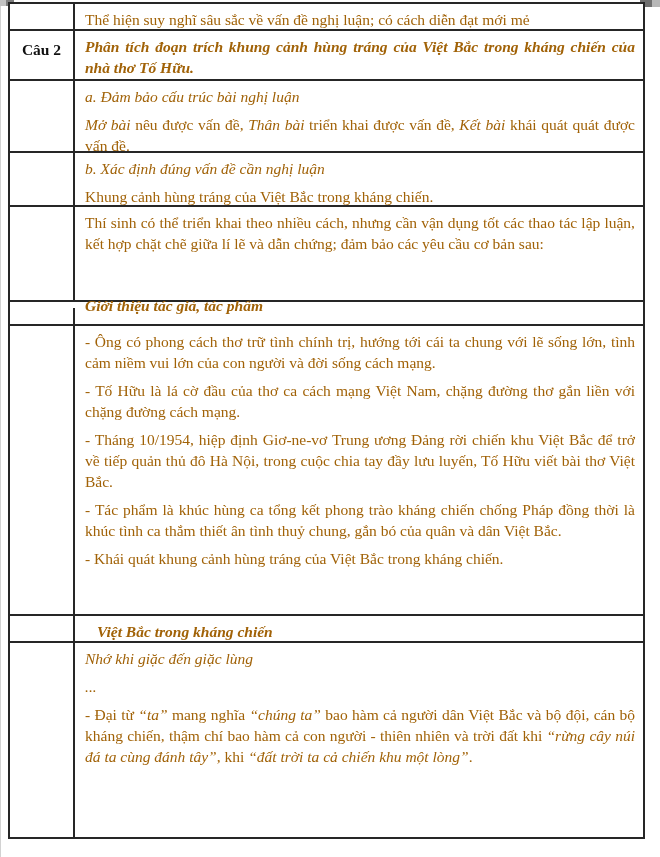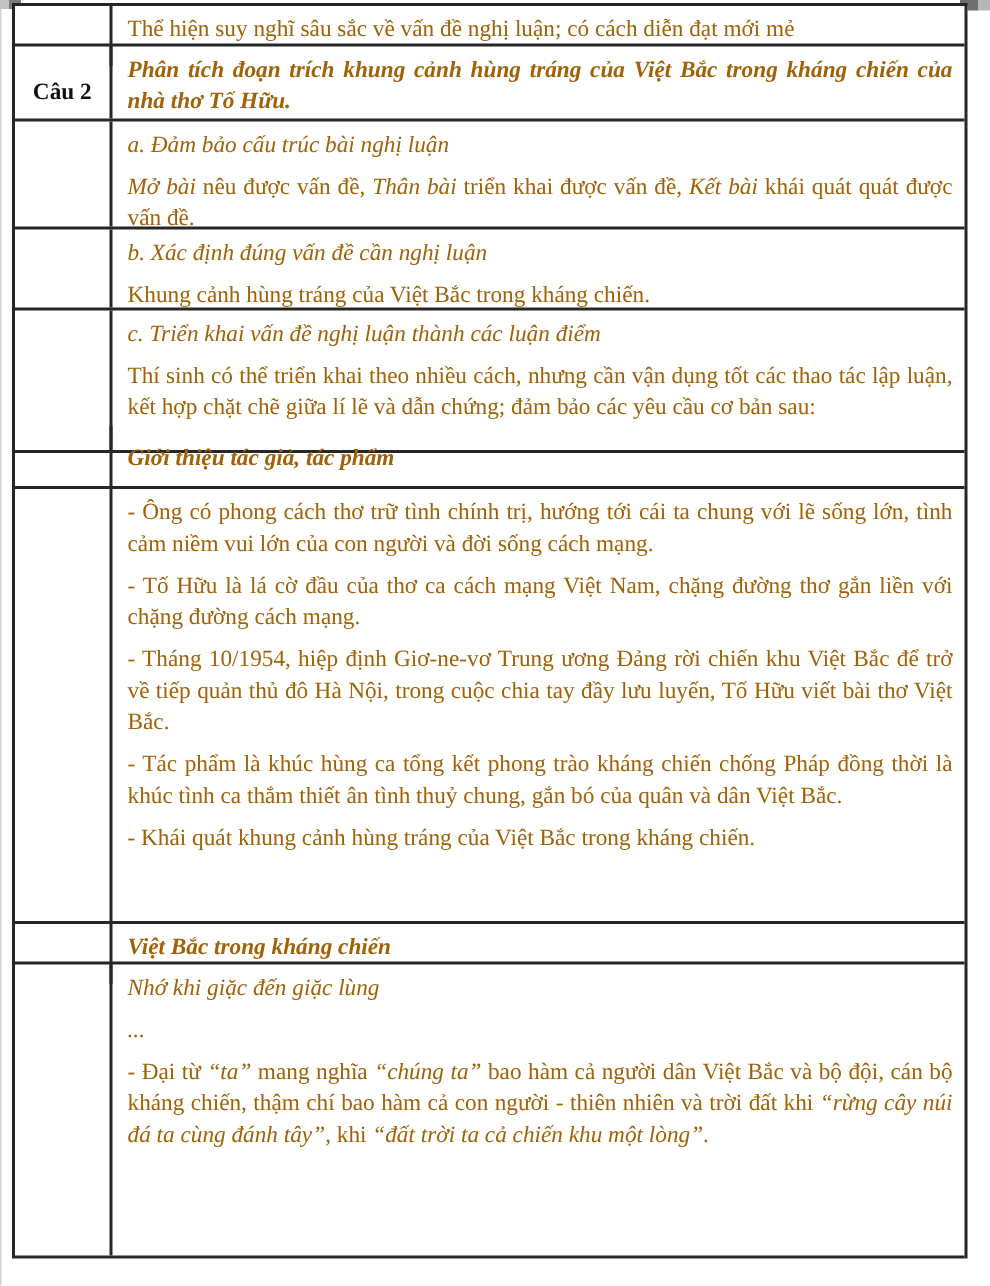--- a/index.html
+++ b/index.html
@@ -39,21 +39,21 @@
   }
   .row {
     display: flex;
     border-bottom: 2px solid #262626;
     align-items: stretch;
   }
   .cell-label {
     width: 65px;
     flex: 0 0 65px;
     border-right: 2px solid #262626;
-    padding: 20px 2px;
+    padding: 8px 2px;
     text-align: center;
     font-weight: bold;
     font-size: 15.5px;
     line-height: 21px;
     color: #111111;
   }
   .cell-content {
     flex: 1 1 auto;
     padding: 1px 8px 1px 10px;
     font-size: 15.5px;
@@ -106,41 +106,40 @@
       <div class="row" style="height: 54px;">
         <div class="cell-label"></div>
         <div class="cell-content">
           <p><span class="seg-i">b. Xác định đúng vấn đề cần nghị luận</span></p>
           <p><span class="seg-n">Khung cảnh hùng tráng của Việt Bắc trong kháng chiến.</span></p>
         </div>
       </div>
       <div class="row" style="height: 95px;">
         <div class="cell-label"></div>
         <div class="cell-content">
-          <p><span class="seg-i">c. Triển khai vấn đề nghị luận thành các luận điểm</span></p>
           <p><span class="seg-n">Thí sinh có thể triển khai theo nhiều cách, nhưng cần vận dụng tốt các thao tác lập luận, kết hợp chặt chẽ giữa lí lẽ và dẫn chứng; đảm bảo các yêu cầu cơ bản sau:</span></p>
         </div>
       </div>
       <div class="row" style="height: 24px; align-items: flex-end;">
         <div class="cell-label"></div>
         <div class="cell-content">
           <p><span class="seg-bi">Giới thiệu tác giả, tác phẩm</span></p>
         </div>
       </div>
       <div class="row" style="height: 290px;">
         <div class="cell-label"></div>
         <div class="cell-content">
           <p><span class="seg-n">- Ông có phong cách thơ trữ tình chính trị, hướng tới cái ta chung với lẽ sống lớn, tình cảm niềm vui lớn của con người và đời sống cách mạng.</span></p>
           <p><span class="seg-n">- Tố Hữu là lá cờ đầu của thơ ca cách mạng Việt Nam, chặng đường thơ gắn liền với chặng đường cách mạng.</span></p>
           <p><span class="seg-n">- Tháng 10/1954, hiệp định Giơ-ne-vơ Trung ương Đảng rời chiến khu Việt Bắc để trở về tiếp quản thủ đô Hà Nội, trong cuộc chia tay đầy lưu luyến, Tố Hữu viết bài thơ Việt Bắc.</span></p>
           <p><span class="seg-n">- Tác phẩm là khúc hùng ca tổng kết phong trào kháng chiến chống Pháp đồng thời là khúc tình ca thắm thiết ân tình thuỷ chung, gắn bó của quân và dân Việt Bắc.</span></p>
           <p><span class="seg-n">- Khái quát khung cảnh hùng tráng của Việt Bắc trong kháng chiến.</span></p>
         </div>
       </div>
-      <div class="row" style="height: 27px;">
+      <div class="row" style="height: 27px; gap: 12px;">
         <div class="cell-label"></div>
         <div class="cell-content">
           <p><span class="seg-bi">Việt Bắc trong kháng chiến</span></p>
         </div>
       </div>
       <div class="row" style="height: 196px;">
         <div class="cell-label"></div>
         <div class="cell-content">
           <p><span class="seg-i">Nhớ khi giặc đến giặc lùng</span></p>
           <p><span class="seg-i">...</span></p>

